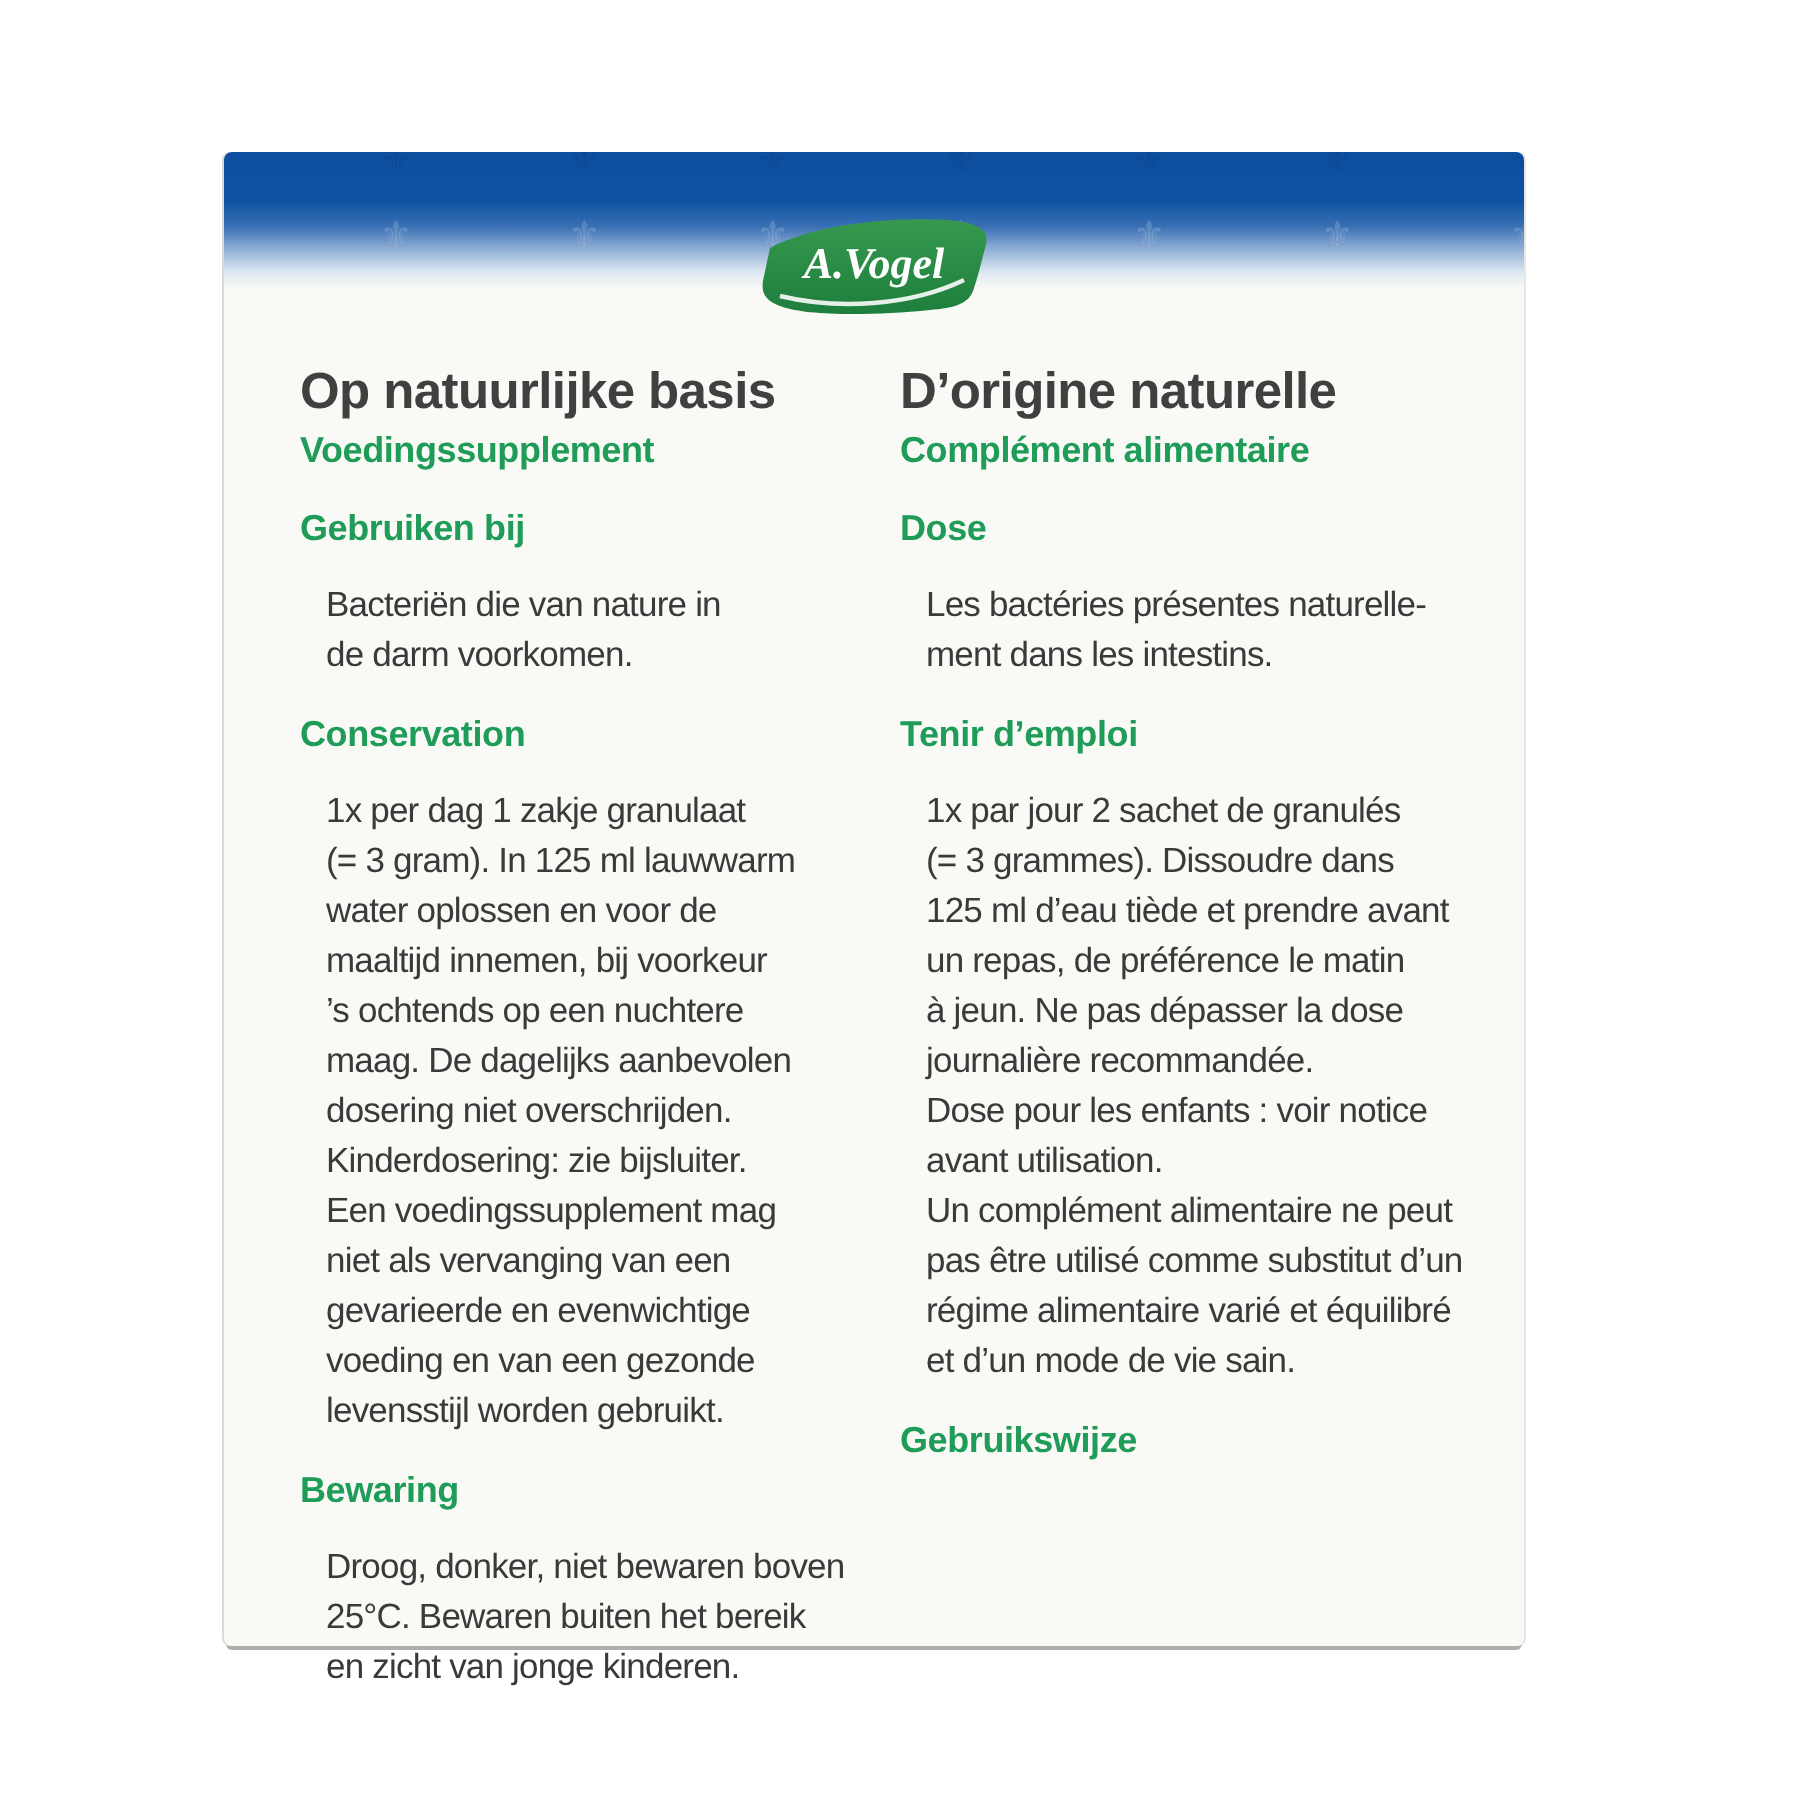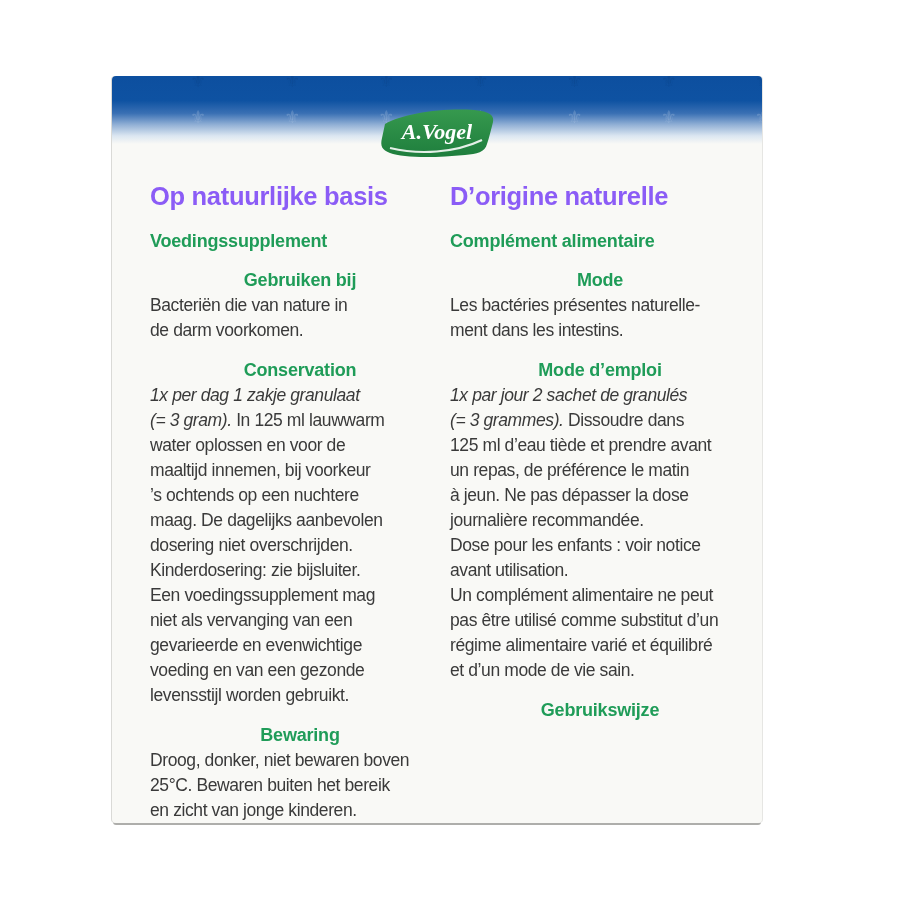--- a/index.html
+++ b/index.html
@@ -13,28 +13,28 @@
         background:linear-gradient(180deg,#0d4f9f 0%,#0e52a2 36%,#3a70b4 55%,
                    #93b1d6 72%,#dbe6f1 88%,rgba(249,249,246,0) 100%);}
   .wm{position:absolute;left:0;right:0;text-align:center;white-space:pre;
       letter-spacing:78px;padding-left:78px;font-size:18px;line-height:18px;}
   .wm-top{top:-4px;color:#05264f;opacity:.12;}
   .wm-mid{top:32px;color:#ffffff;opacity:.16;}
   .logo{position:absolute;top:31px;left:50%;transform:translateX(-50%);}
   .content{position:absolute;top:106px;left:38px;display:flex;}
   .col{width:300px;}
   .col-title{margin:0;font-size:25.5px;font-weight:bold;letter-spacing:-0.3px;
-             line-height:29px;color:#8b5cf6;white-space:pre;}
-  .col-subtitle{margin:18px 0 0 0;font-size:18px;font-weight:bold;letter-spacing:-0.2px;
+             line-height:29px;color:#404040;white-space:pre;}
+  .col-subtitle{margin:2px 0 0 0;font-size:18px;font-weight:bold;letter-spacing:-0.2px;
                 line-height:24px;color:#1f9c58;white-space:pre;}
   .sec-heading{margin:15px 0 0 0;font-size:18px;font-weight:bold;letter-spacing:-0.2px;
-               line-height:25px;color:#1f9c58;white-space:pre;text-align:center;}
-  .sec-body{margin:0;font-size:17.5px;letter-spacing:-0.4px;line-height:25px;
+               line-height:25px;color:#1f9c58;white-space:pre;}
+  .sec-body{margin:13px;font-size:17.5px;letter-spacing:-0.4px;line-height:25px;
             color:#3a3a3a;white-space:pre;}
-  .it{font-style:italic;text-align:right;}
+  .it{text-align:right;}
 </style>
 </head>
 <body>
 
 <div class="stage">
   <div class="package">
 
     <div class="band">
         <div class="wm wm-top">⚜⚜⚜⚜⚜⚜⚜</div>
         <div class="wm wm-mid">⚜⚜⚜⚜⚜⚜⚜</div>
@@ -80,25 +80,25 @@
         <h3 class="sec-heading">Bewaring</h3>
         <p class="sec-body"><span>Droog, donker, niet bewaren boven
 25°C. Bewaren buiten het bereik
 en zicht van jonge kinderen.</span></p>
       </div>
 
       <div class="col">
         <h1 class="col-title">D’origine naturelle</h1>
         <h2 class="col-subtitle">Complément alimentaire</h2>
 
-        <h3 class="sec-heading">Mode</h3>
+        <h3 class="sec-heading">Dose</h3>
         <p class="sec-body"><span>Les bactéries présentes naturelle-
 ment dans les intestins.</span></p>
 
-        <h3 class="sec-heading">Mode d’emploi</h3>
+        <h3 class="sec-heading">Tenir d’emploi</h3>
         <p class="sec-body"><span class="it">1x par jour 2 sachet de granulés
 (= 3 grammes).</span><span> Dissoudre dans
 125 ml d’eau tiède et prendre avant
 un repas, de préférence le matin
 à jeun. Ne pas dépasser la dose
 journalière recommandée.
 Dose pour les enfants : voir notice
 avant utilisation.
 Un complément alimentaire ne peut
 pas être utilisé comme substitut d’un

